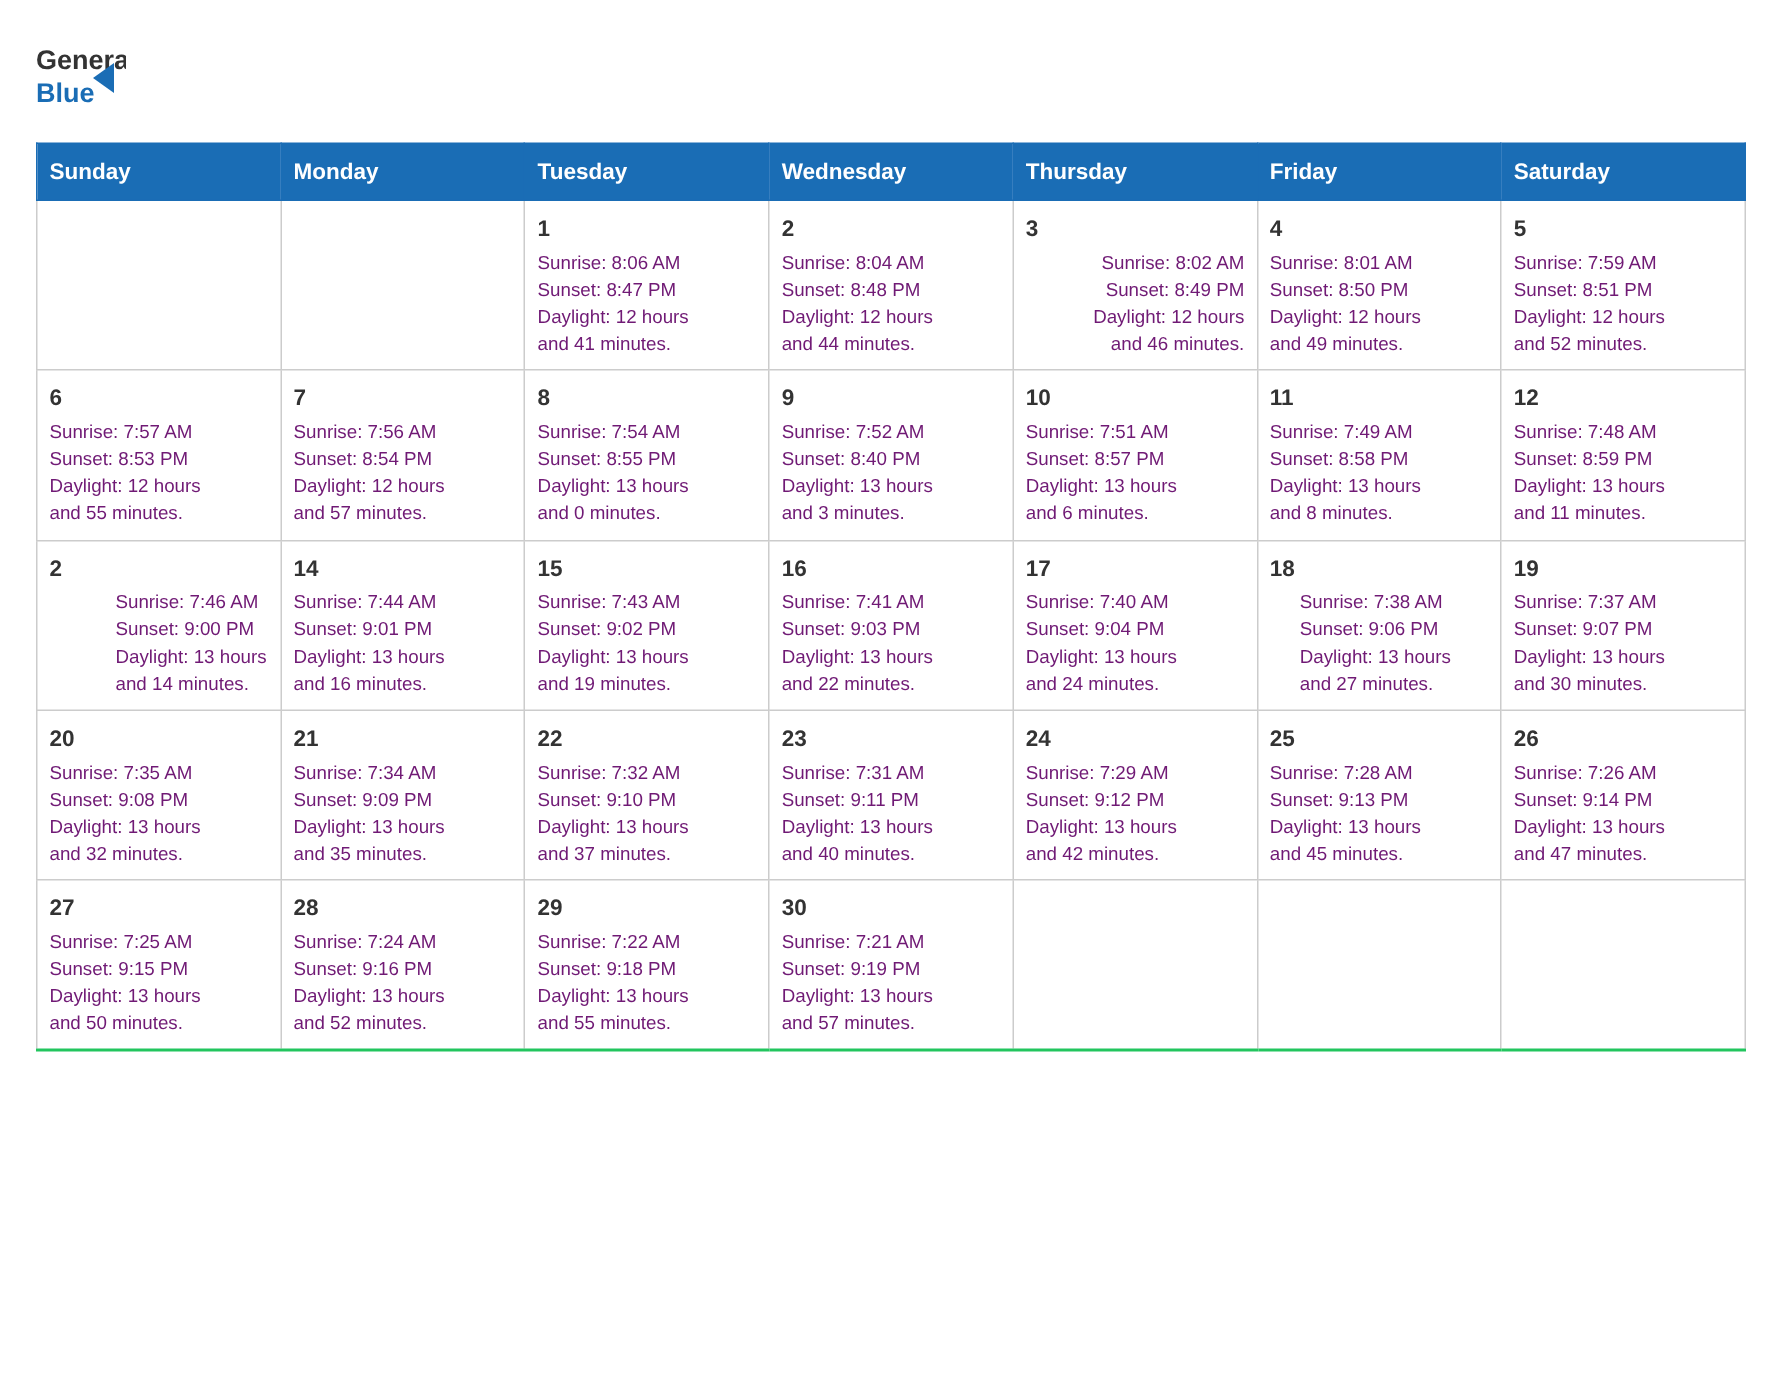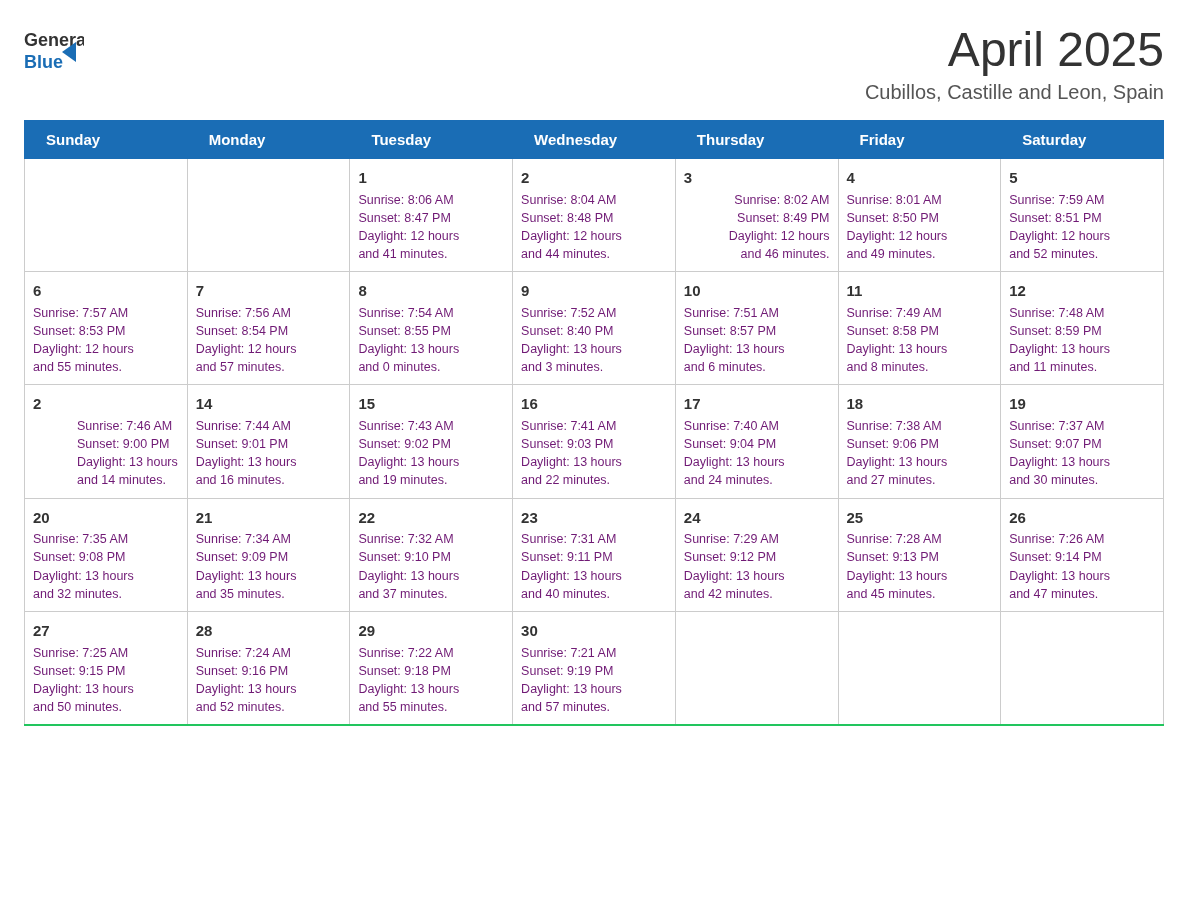--- a/index.html
+++ b/index.html
@@ -37,21 +37,21 @@
       margin-top: 4px;
     }
     table {
       width: 100%;
       border-collapse: collapse;
       table-layout: fixed;
     }
     thead tr th {
       background-color: #1a6db5;
       color: #fff;
-      padding: 10px 21px;
+      padding: 10px 8px;
       font-size: 15px;
       font-weight: bold;
       text-align: left;
       border: 1px solid #1a6db5;
     }
     tbody tr td {
       vertical-align: top;
       padding: 8px;
       border: 1px solid #ccc;
       font-size: 13px;
@@ -92,24 +92,20 @@
 <div class="header-area">
   <div class="logo">
     <svg width="60" height="55" viewBox="0 0 60 55">
 
       <text x="0" y="22" font-family="Arial" font-size="18" font-weight="bold" fill="#333">General</text>
 
       <polygon points="38,28 52,18 52,38" fill="#1a6db5"></polygon>
 
       <text x="0" y="44" font-family="Arial" font-size="18" font-weight="bold" fill="#1a6db5">Blue</text>
     </svg>
-  </div>
-  <div class="title-area">
-    <div class="main-title">April 2025</div>
-    <div class="subtitle">Cubillos, Castille and Leon, Spain</div>
   </div>
 </div>
 
 <table>
   <thead>
     <tr>
       <th>Sunday</th>
       <th>Monday</th>
       <th>Tuesday</th>
       <th>Wednesday</th>
@@ -240,21 +236,21 @@
         </td>
         <td>
           <span class="day-num">17</span>
           <div class="day-info" style="white-space: pre-line;">Sunrise: 7:40 AM
 Sunset: 9:04 PM
 Daylight: 13 hours
 and 24 minutes.</div>
         </td>
         <td>
           <span class="day-num">18</span>
-          <div class="day-info" style="white-space: pre-line;">Sunrise: 7:38 AM
+          <div class="day-info" style="white-space: pre-line; margin-left: 20px;">Sunrise: 7:38 AM
 Sunset: 9:06 PM
 Daylight: 13 hours
 and 27 minutes.</div>
         </td>
         <td>
           <span class="day-num">19</span>
           <div class="day-info" style="white-space: pre-line;">Sunrise: 7:37 AM
 Sunset: 9:07 PM
 Daylight: 13 hours
 and 30 minutes.</div>

